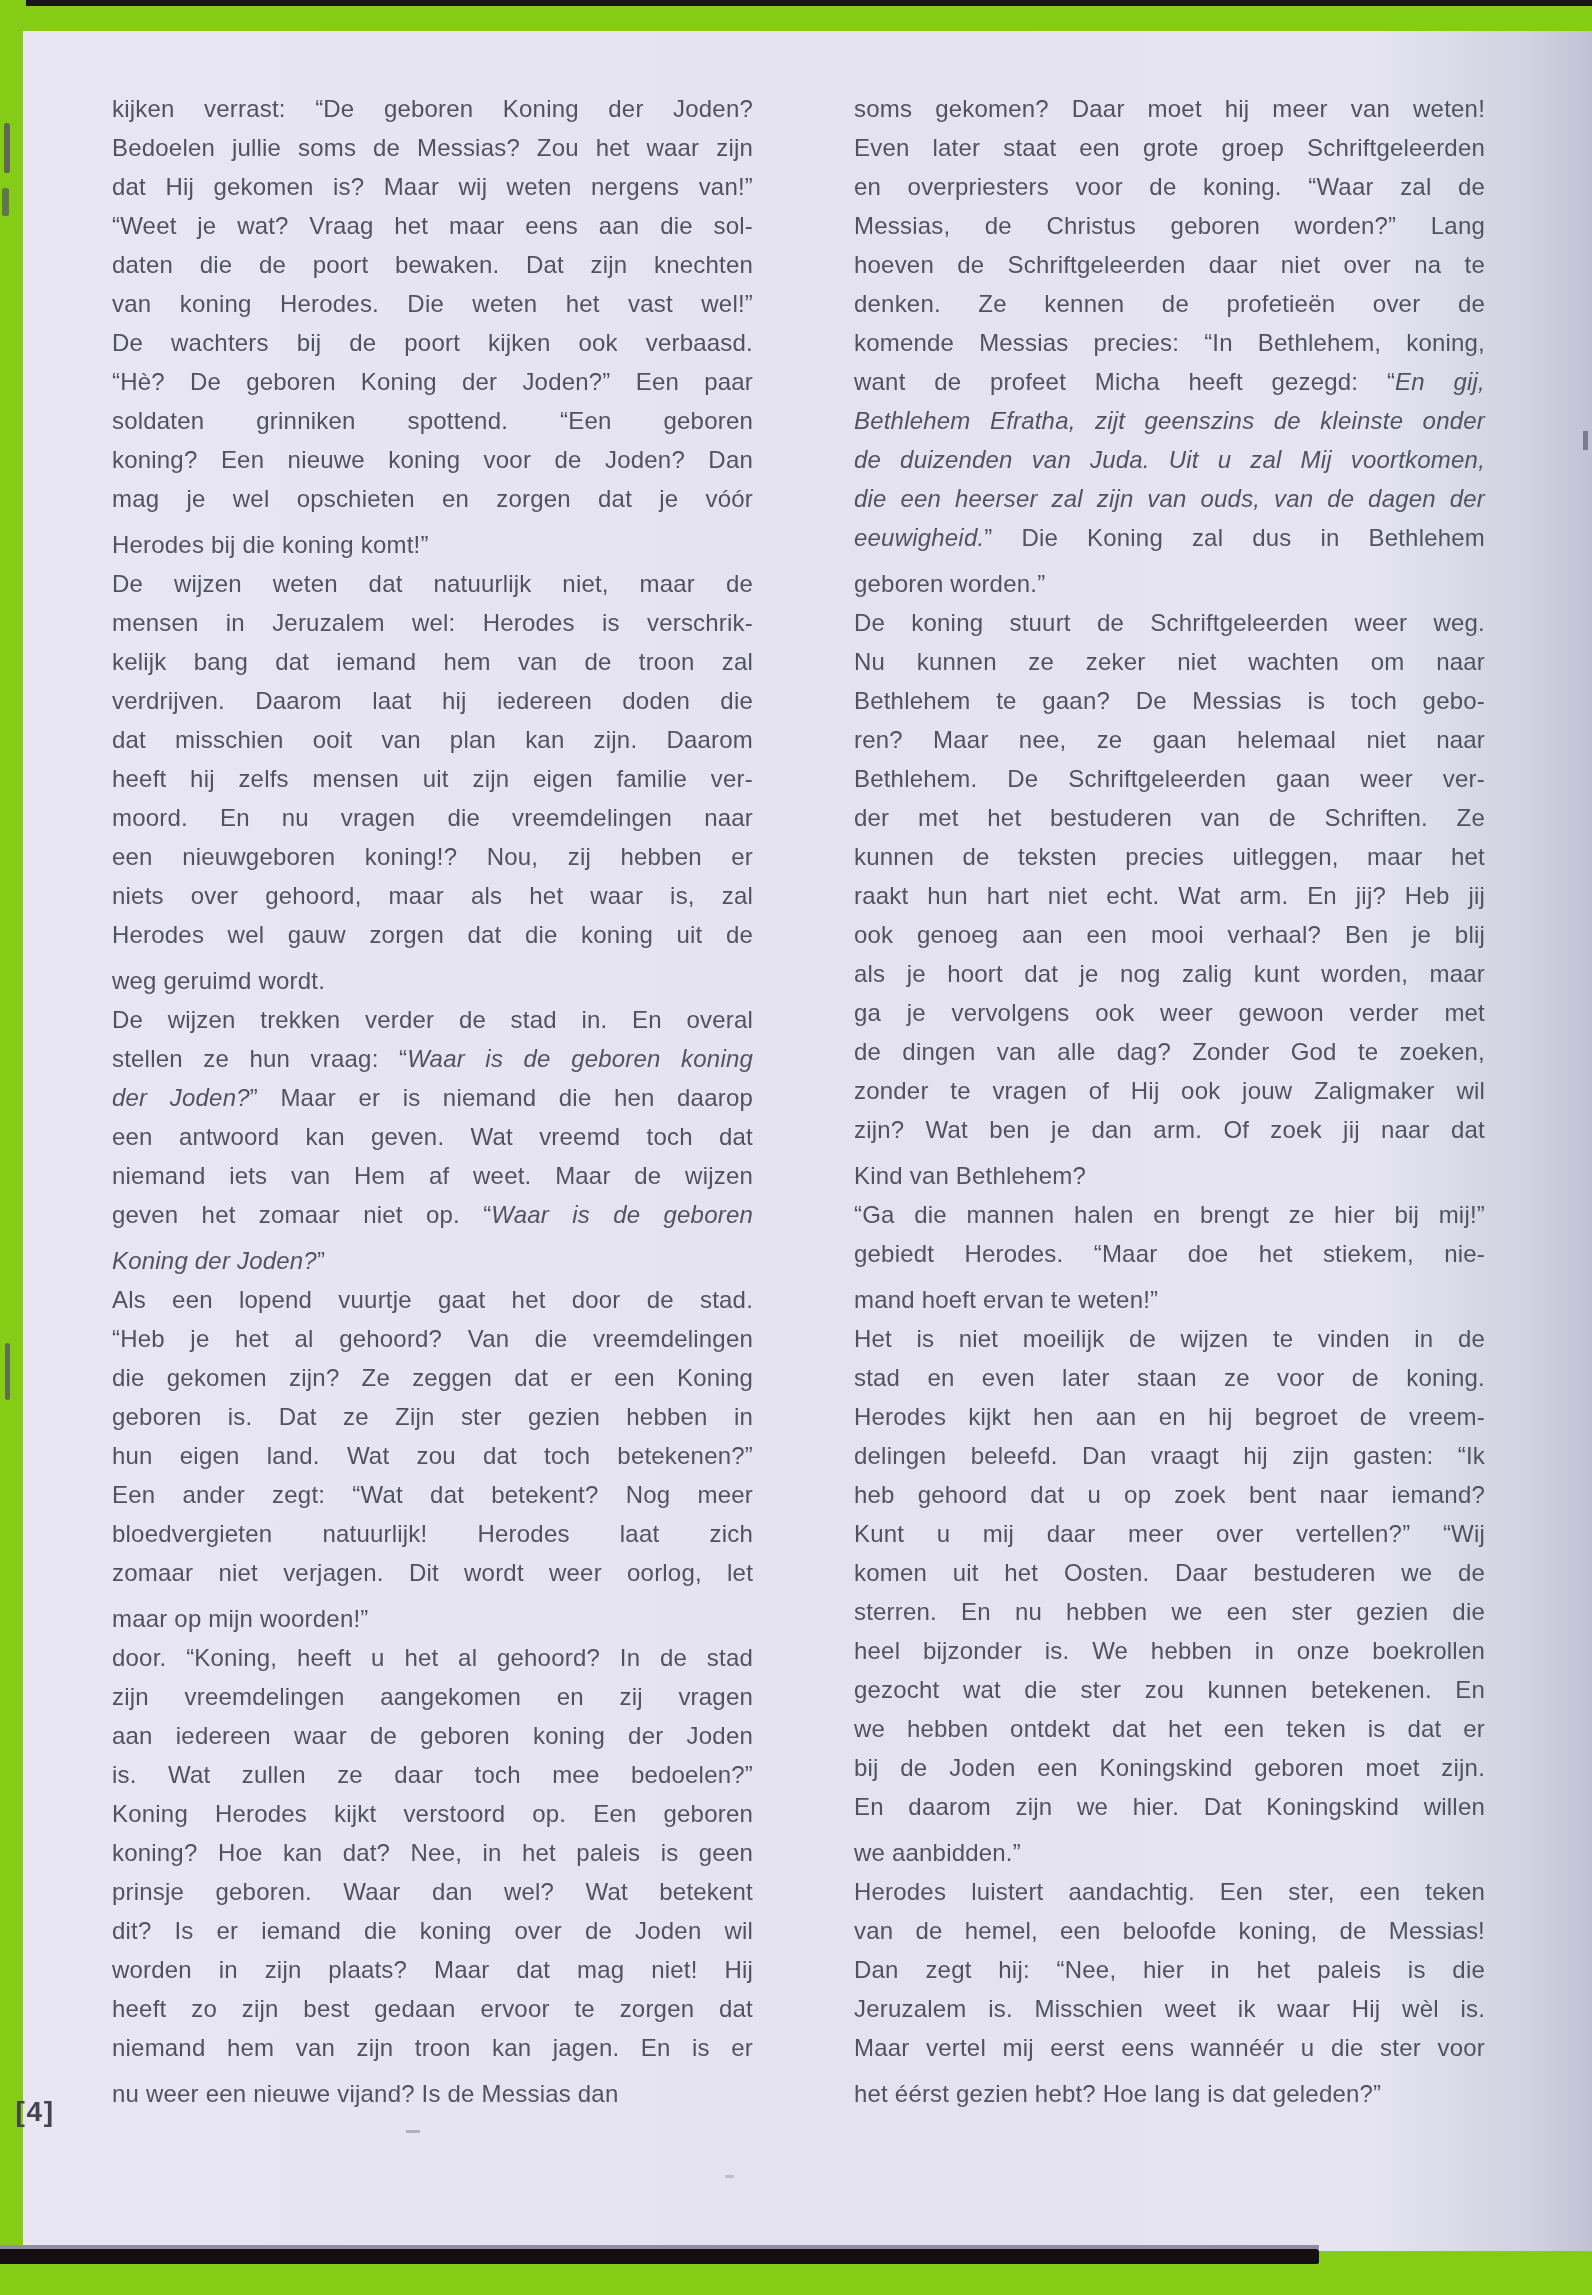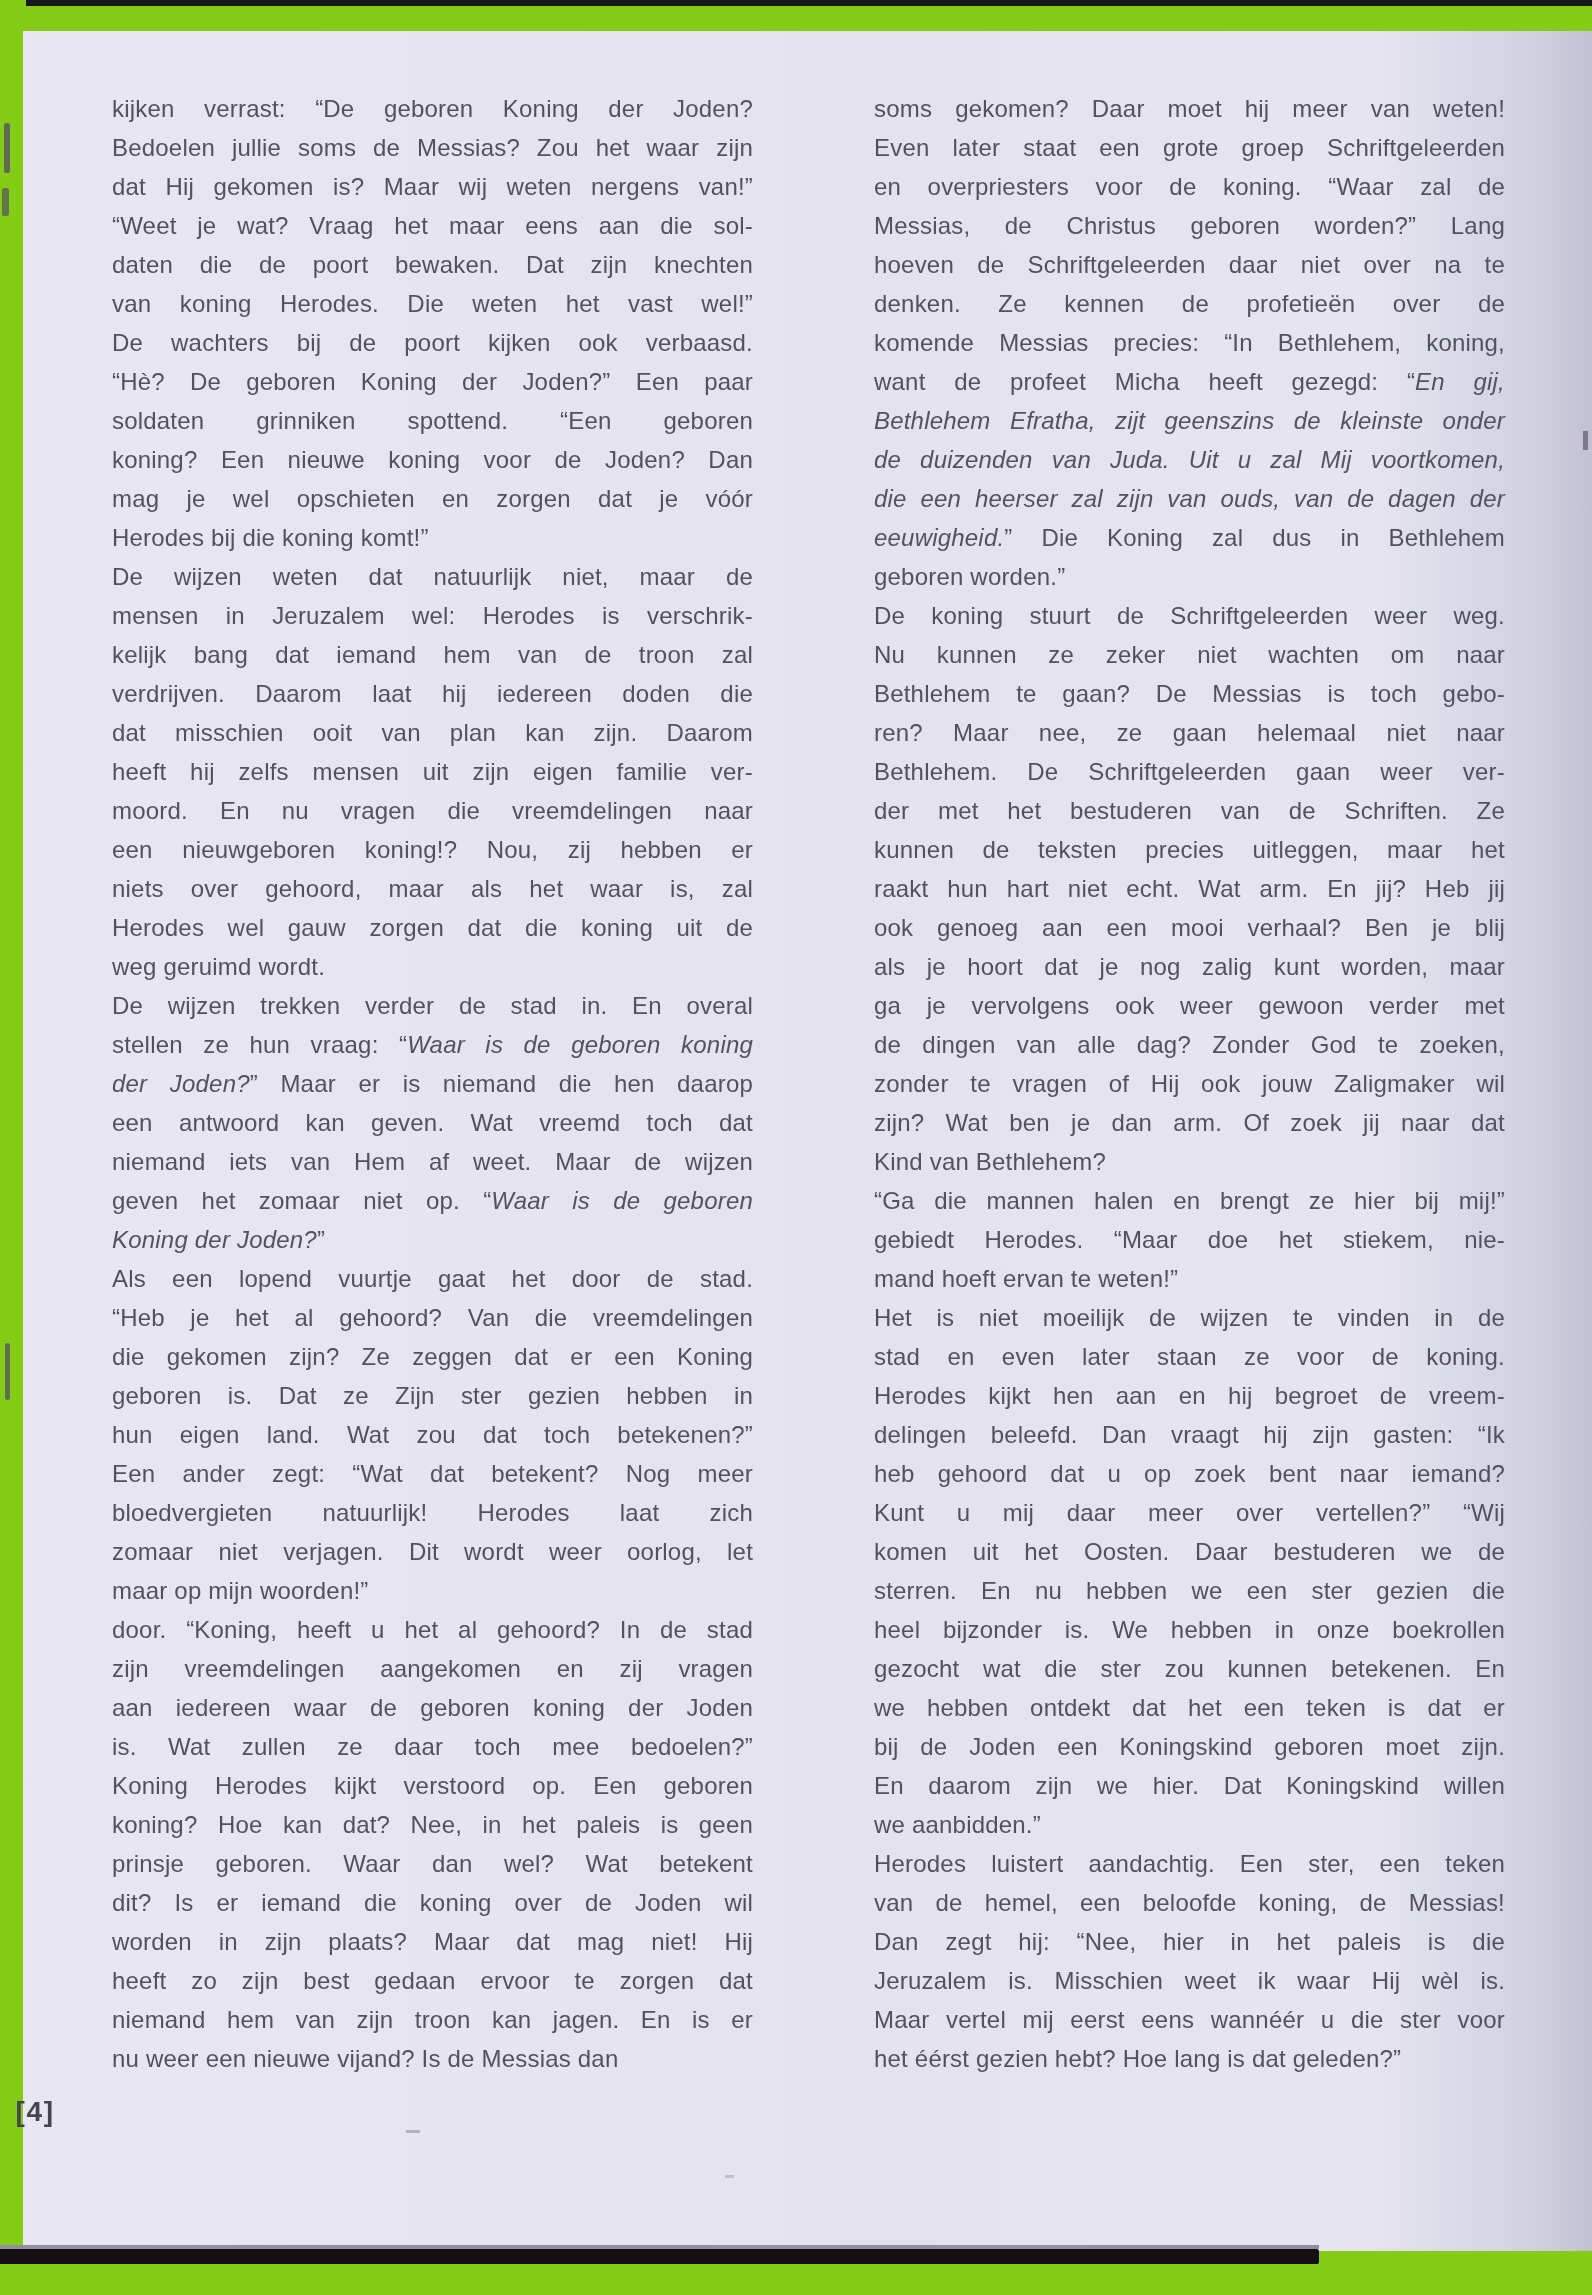--- a/index.html
+++ b/index.html
@@ -59,29 +59,30 @@
   
   .text-column {
     position: absolute;
     top: 89px;
     font-size: 24px;
     line-height: 39px;
     letter-spacing: 0.2px;
     color: #52525e;
   }
   .col-left  { left: 112px; width: 641px; }
-  .col-right { left: 874px; width: 631px; }
+  .col-right { left: 854px; width: 631px; }
   .line {
     height: 39px;
     text-align: justify;
     text-align-last: justify;
   }
   .line.nojust {
     text-align: center;
     text-align-last: left;
+    margin-top: 7px;
   }
   .line em {
     color: #53535f;
   }
   
   .page-number {
     position: absolute;
     left: 15.5px;
     top: 2096px;
     font-size: 28px;

